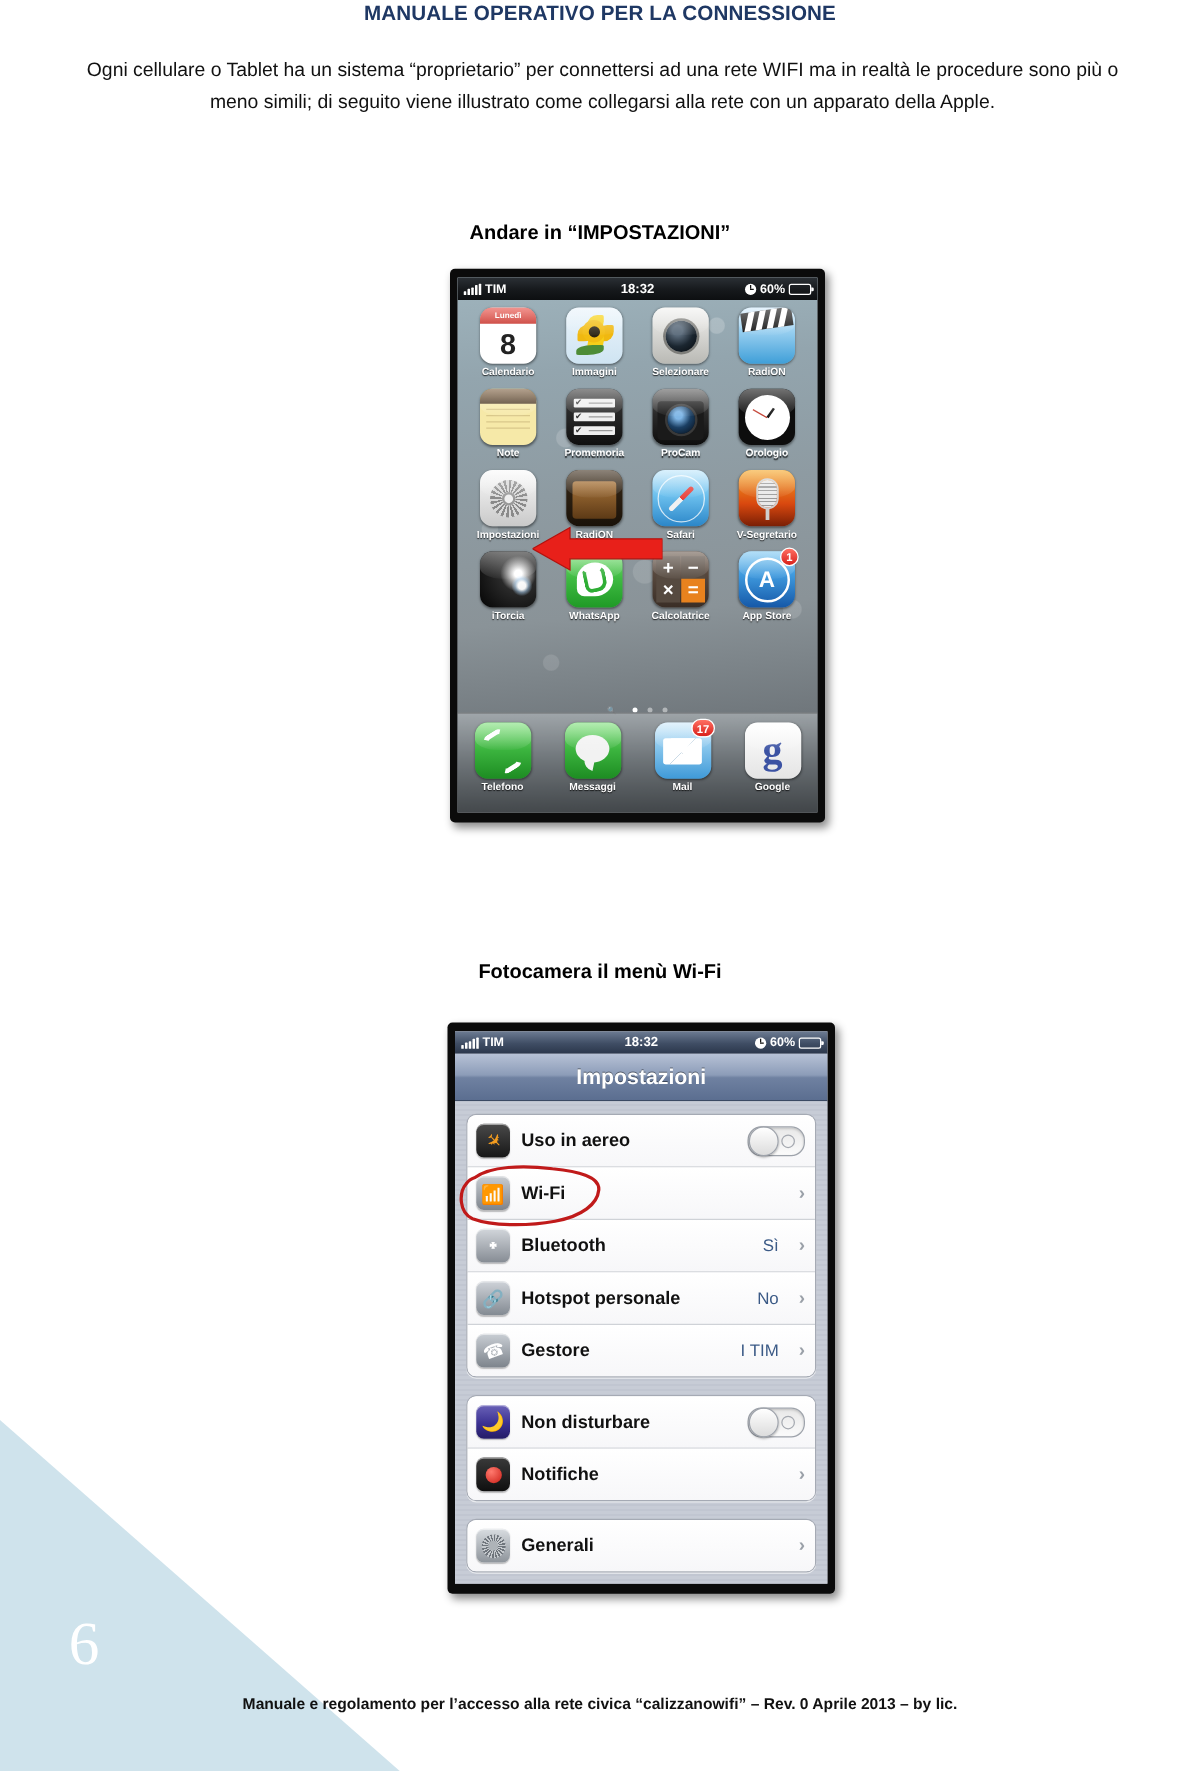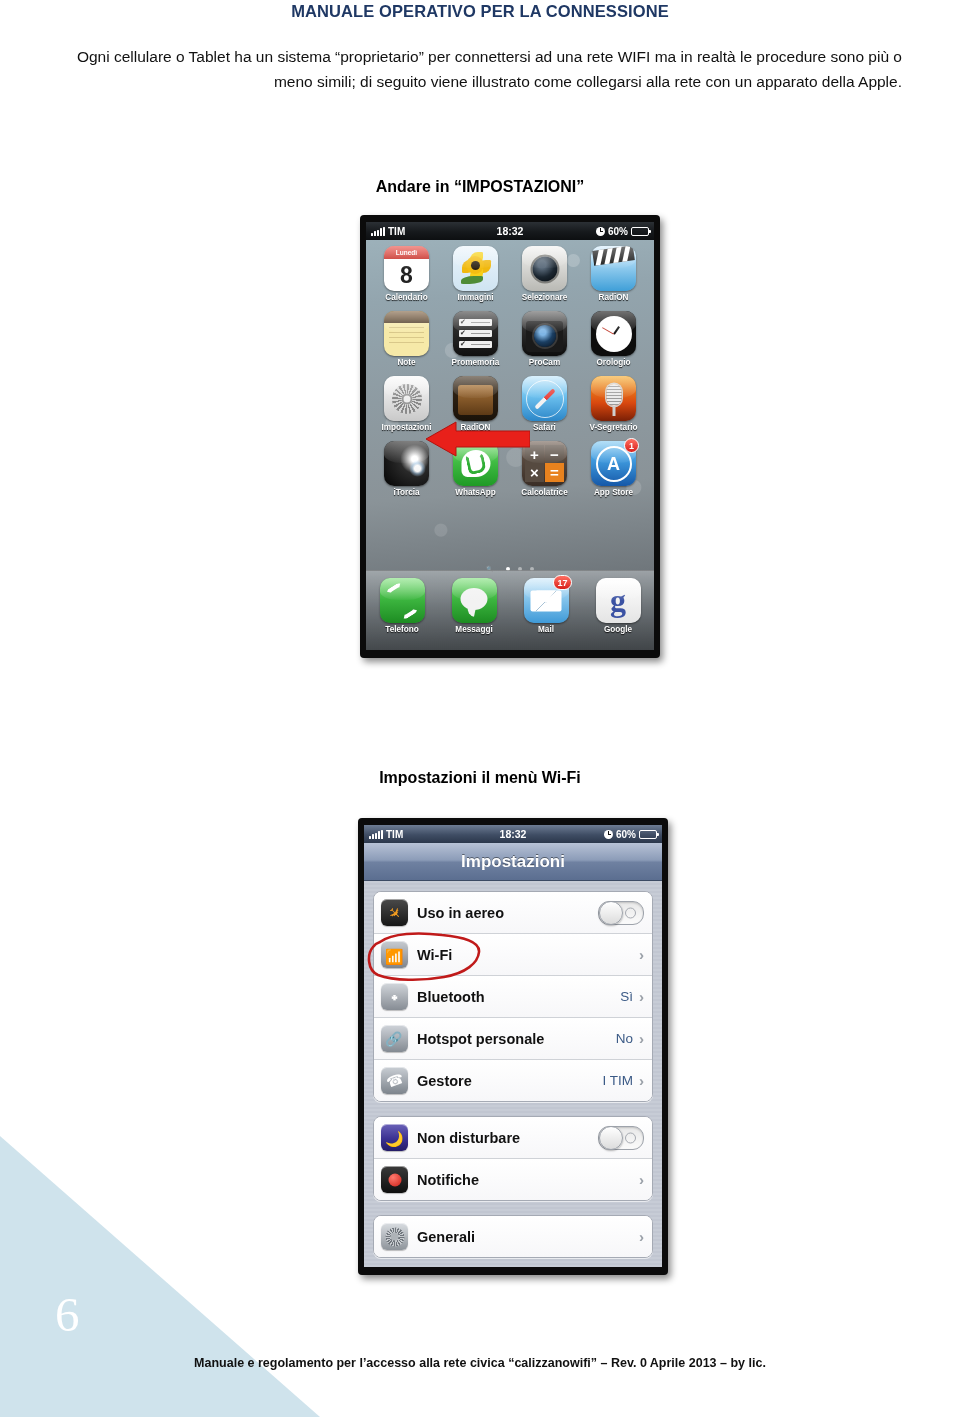--- a/index.html
+++ b/index.html
@@ -52,21 +52,21 @@
   }
 
   .intro {
     position: absolute;
     top: 44px;
     left: 62px;
     width: 840px;
     font-size: 15.5px;
     line-height: 25px;
     color: #111;
-    text-align: right;
+    text-align: center;
   }
 
   .step-caption {
     position: absolute;
     width: 960px;
     left: 0;
     text-align: center;
     font-size: 16px;
     font-weight: bold;
     color: #000;
@@ -411,21 +411,21 @@
     background: linear-gradient(180deg,#ffffff 0%, #f7f7f9 100%);
   }
   .set-row:last-child { border-bottom: none; }
   .row-icon {
     width: 27px; height: 27px; border-radius: 6px;
     flex: 0 0 auto; margin-right: 9px; position: relative;
     box-shadow: inset 0 1px 0 rgba(255,255,255,0.5), 0 1px 1px rgba(0,0,0,0.25);
     overflow:hidden;
   }
   .row-label { font-size: 14.5px; font-weight: bold; color: #111; flex: 1 1 auto; }
-  .row-value { font-size: 13.5px; color: #3b5a86; margin-right: 6px; }
+  .row-value { font-size: 13.5px; color: #3b5a86; margin-right: 16px; }
   .chev { color:#9aa0a8; font-size:15px; font-weight:bold; line-height:1; }
 
   .toggle {
     width: 44px; height: 22px; border-radius: 11px;
     background: linear-gradient(180deg,#e8e8e8,#fbfbfb);
     border:1px solid #9ea3ab; position:relative; flex:0 0 auto;
     box-shadow: inset 0 1px 2px rgba(0,0,0,0.18);
   }
   .toggle .knob {
     position:absolute; left:0px; top:-1px; width:22px; height:22px; border-radius:50%;
@@ -687,21 +687,21 @@
     </div>
   </div>
 </div>
 
 <div class="red-arrow">
   <svg width="104" height="38" viewBox="0 0 104 38" xmlns="http://www.w3.org/2000/svg">
     <polygon points="0,19 30,2 30,11 104,11 104,27 30,27 30,36" fill="#e8201a" stroke="#b3120e" stroke-width="1"></polygon>
   </svg>
 </div>
 
-<div class="step-caption" id="caption-2">Impostazioni il menù Wi-Fi</div>
+<div class="step-caption" id="caption-2">Fotocamera il menù Wi-Fi</div>
 
 <div class="phone" id="phone-settings">
   <div class="settings-screen">
 
     <div class="set-statusbar">
       <div class="sb-left">
         <span class="sig-bars">
             <i></i>
             <i></i>
             <i></i>

